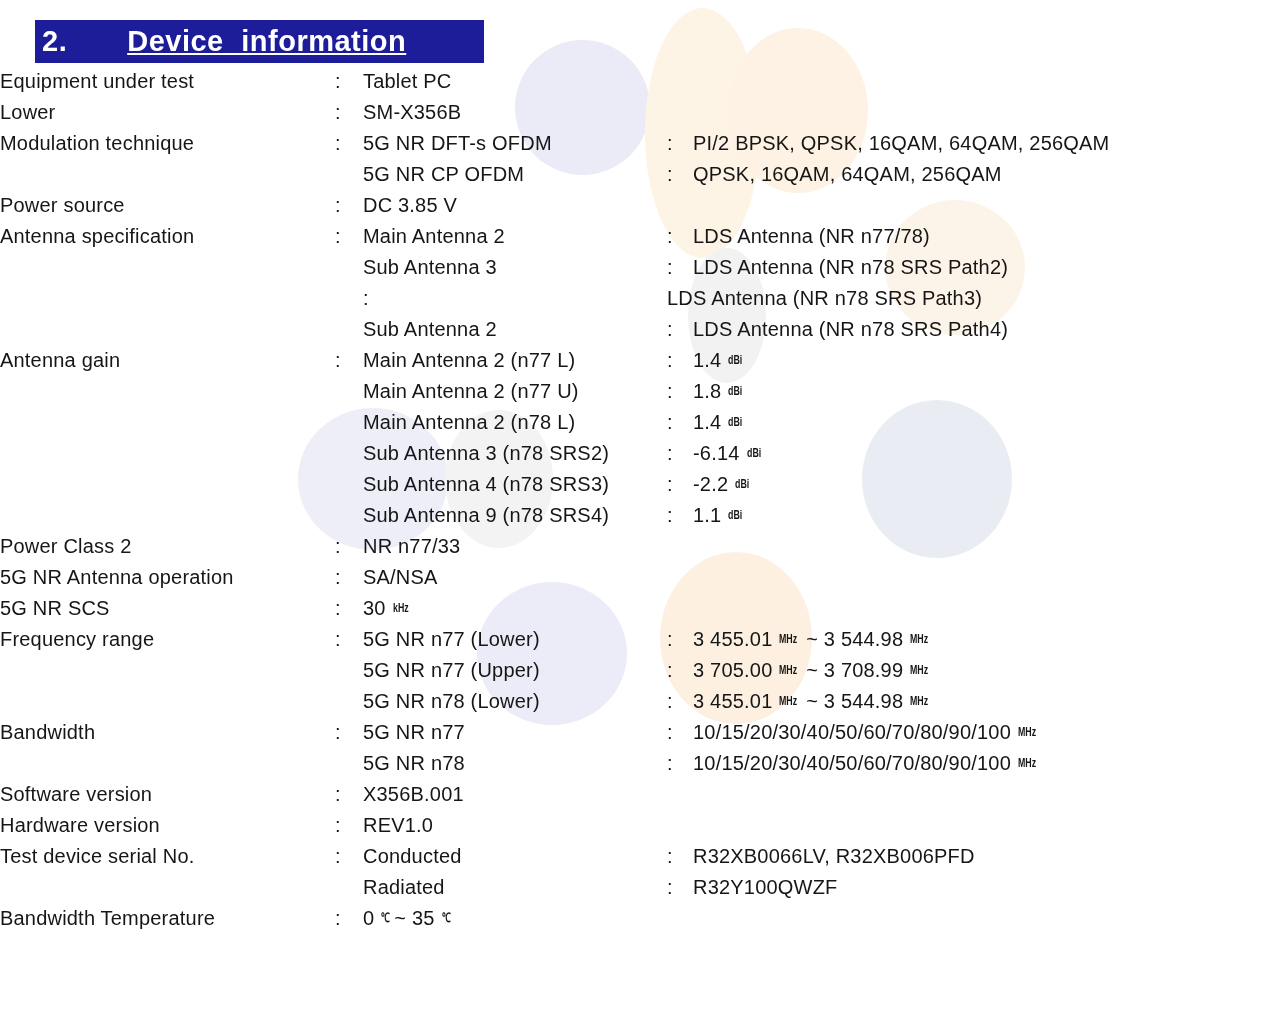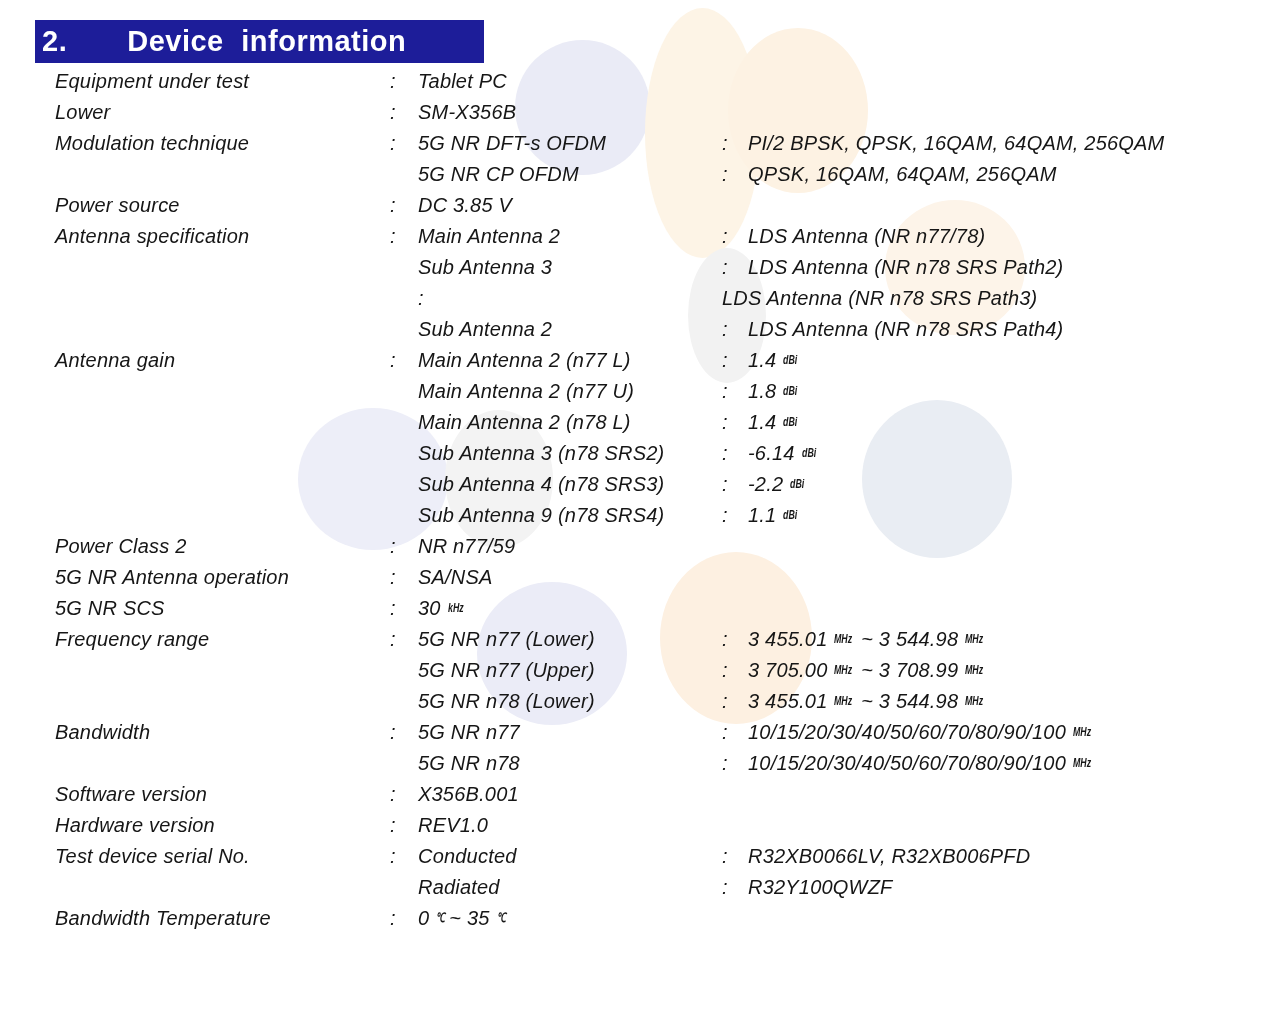--- a/index.html
+++ b/index.html
@@ -13,28 +13,27 @@
   }
   .decor-layer{position:absolute;inset:0;z-index:0;}
   .blob{position:absolute;border-radius:50%;}
   .content{position:absolute;inset:0;z-index:1;}
   .titlebar{
     position:absolute;left:35px;top:20px;width:449px;height:43px;
     display:flex;align-items:center;
     font-weight:bold;font-size:29px;letter-spacing:0.5px;
   }
   .t-num{margin-left:7px;}
-  .t-text{margin-left:60px;word-spacing:9px;}
+  .t-text{margin-left:60px;word-spacing:9px;text-decoration:underline;}
   .rows{position:absolute;left:0;top:66px;width:1280px;}
   .row{
     display:grid;
     grid-template-columns:335px 28px 304px 26px auto;
     height:31px;align-items:center;
-    padding-left:55px;
-    font-size:20px;letter-spacing:0.2px;font-style:italic;
+    font-size:20px;letter-spacing:0.2px;
   }
   .cell{white-space:nowrap;overflow:visible;}
   .seg{margin-right:7px;}
   .unit{
     display:inline-block;
     font-size:13px;font-weight:bold;
     transform:scaleX(0.68);transform-origin:left bottom;
     position:relative;top:-3px;
     letter-spacing:0;margin-right:0;
   }
@@ -161,21 +160,21 @@
         <div class="row">
           <div class="cell"></div>
           <div class="cell"></div>
           <div class="cell"><span class="seg">Sub Antenna 9 (n78 SRS4)</span></div>
           <div class="cell"><span class="seg">:</span></div>
           <div class="cell"><span class="seg">1.1</span><span class="seg unit">dBi</span></div>
         </div>
         <div class="row">
           <div class="cell"><span class="seg">Power Class 2</span></div>
           <div class="cell"><span class="seg">:</span></div>
-          <div class="cell"><span class="seg">NR n77/59</span></div>
+          <div class="cell"><span class="seg">NR n77/33</span></div>
           <div class="cell"></div>
           <div class="cell"></div>
         </div>
         <div class="row">
           <div class="cell"><span class="seg">5G NR Antenna operation</span></div>
           <div class="cell"><span class="seg">:</span></div>
           <div class="cell"><span class="seg">SA/NSA</span></div>
           <div class="cell"></div>
           <div class="cell"></div>
         </div>

